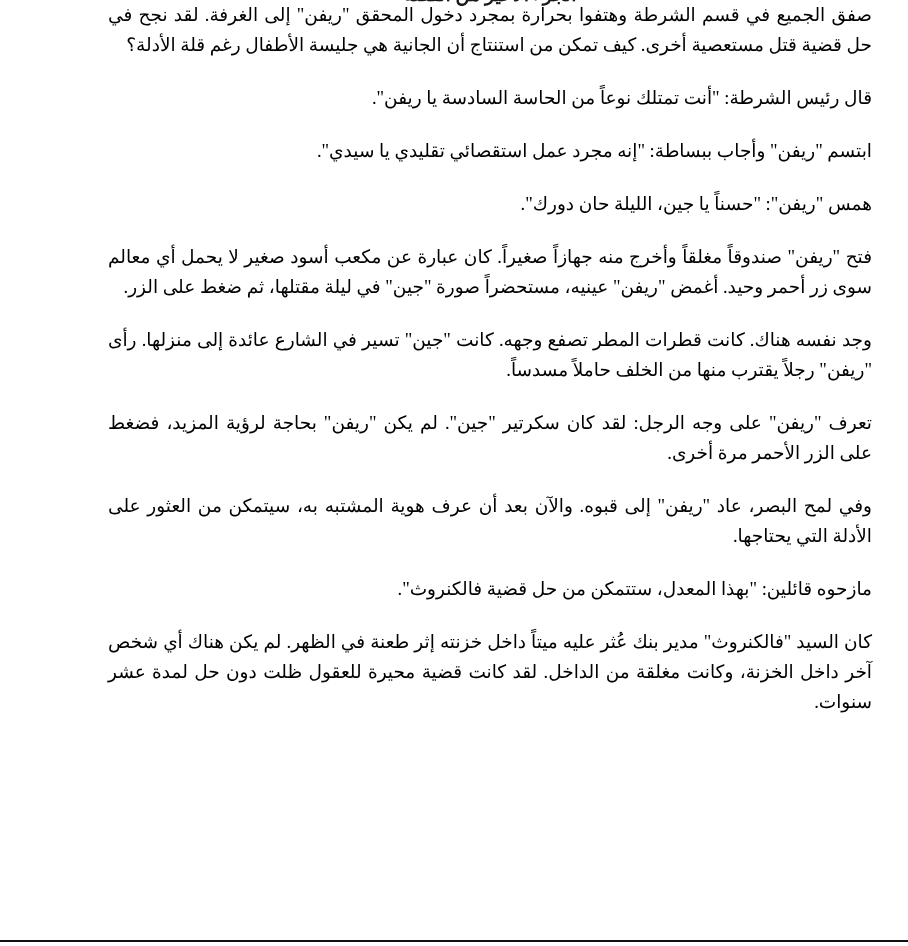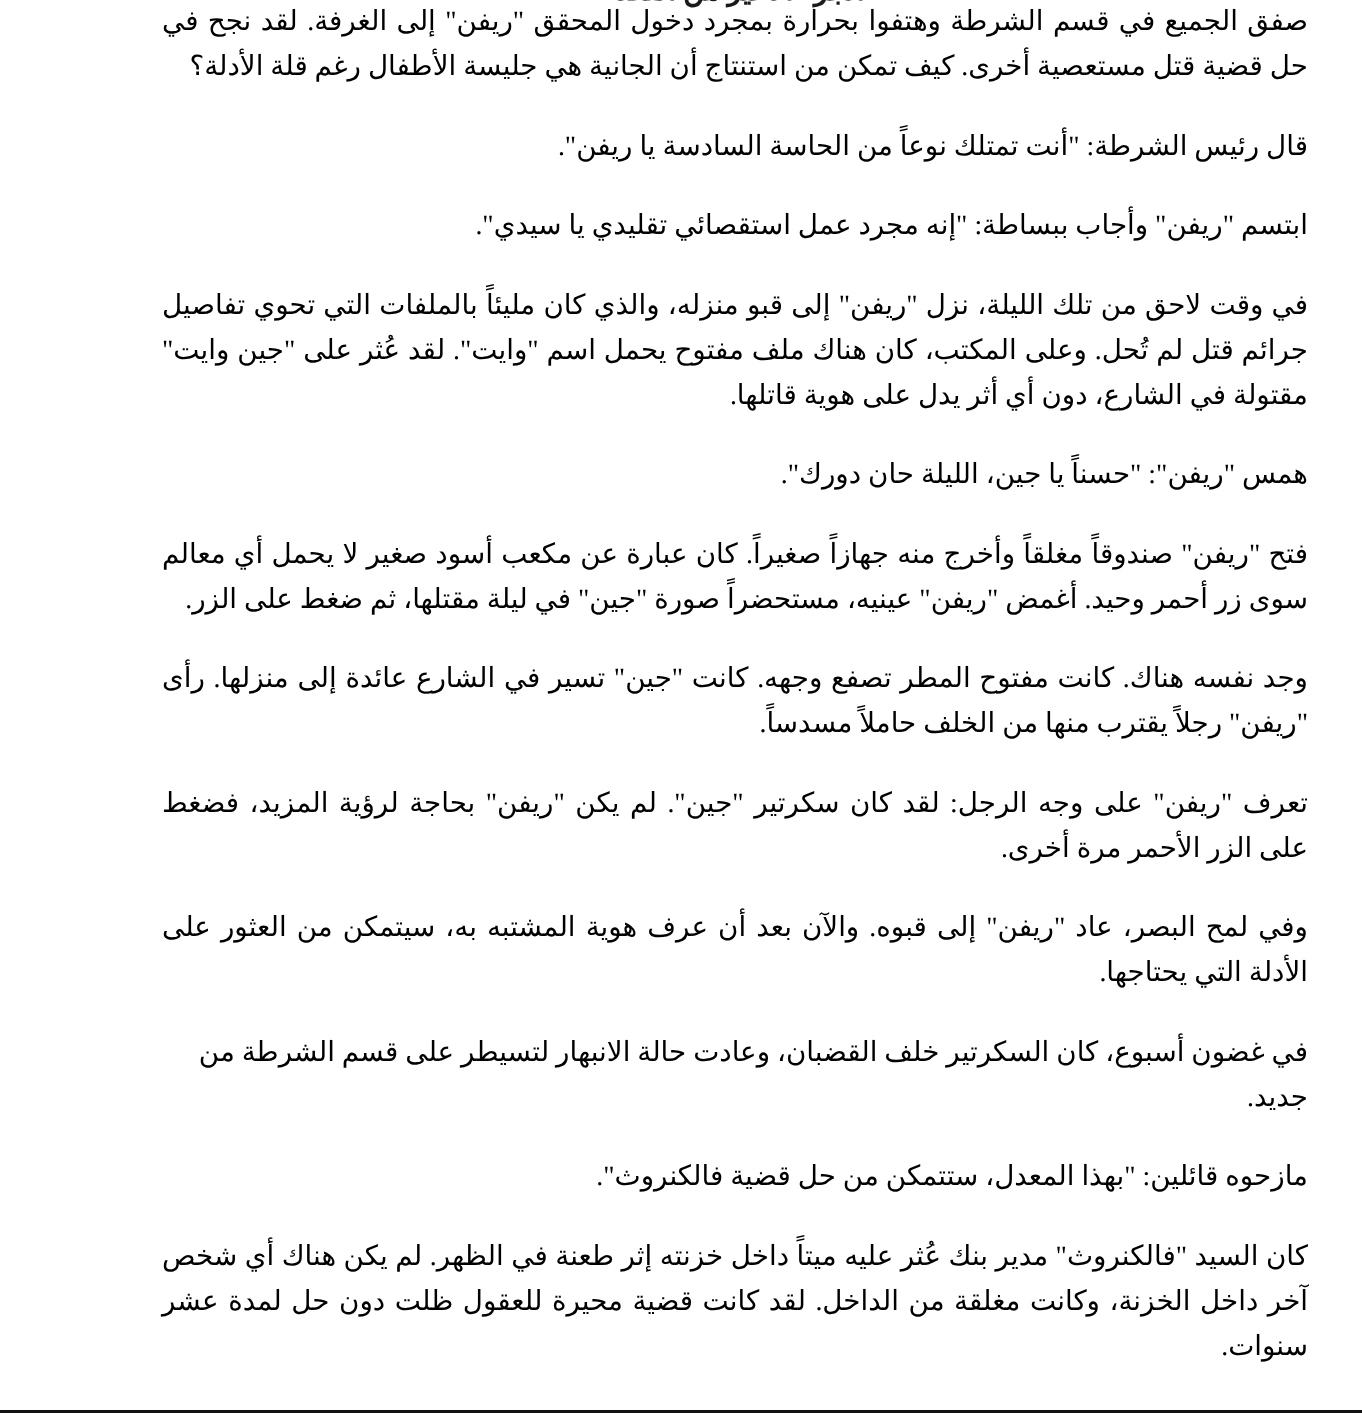--- a/index.html
+++ b/index.html
@@ -89,34 +89,32 @@
   <div class="doc-header">الجزء الأخير من القصة</div>
 
   <div id="doc-body">
 
     <p class="para">صفق الجميع في قسم الشرطة وهتفوا بحرارة بمجرد دخول المحقق "ريفن" إلى الغرفة. لقد نجح في حل قضية قتل مستعصية أخرى. كيف تمكن من استنتاج أن الجانية هي جليسة الأطفال رغم قلة الأدلة؟</p>
 
     <p class="para short">قال رئيس الشرطة: "أنت تمتلك نوعاً من الحاسة السادسة يا ريفن".</p>
 
     <p class="para short">ابتسم "ريفن" وأجاب ببساطة: "إنه مجرد عمل استقصائي تقليدي يا سيدي".</p>
 
-    <p class="para">في وقت لاحق من تلك الليلة، نزل "ريفن" إلى قبو منزله، والذي كان مليئاً بالملفات التي تحوي تفاصيل جرائم قتل لم تُحل. وعلى المكتب، كان هناك ملف مفتوح يحمل اسم "وايت". لقد عُثر على "جين وايت" مقتولة في الشارع، دون أي أثر يدل على هوية قاتلها.</p>
 
     <p class="para short">همس "ريفن": "حسناً يا جين، الليلة حان دورك".</p>
 
     <p class="para">فتح "ريفن" صندوقاً مغلقاً وأخرج منه جهازاً صغيراً. كان عبارة عن مكعب أسود صغير لا يحمل أي معالم سوى زر أحمر وحيد. أغمض "ريفن" عينيه، مستحضراً صورة "جين" في ليلة مقتلها، ثم ضغط على الزر.</p>
 
-    <p class="para">وجد نفسه هناك. كانت مفتوح المطر تصفع وجهه. كانت "جين" تسير في الشارع عائدة إلى منزلها. رأى "ريفن" رجلاً يقترب منها من الخلف حاملاً مسدساً.</p>
+    <p class="para">وجد نفسه هناك. كانت قطرات المطر تصفع وجهه. كانت "جين" تسير في الشارع عائدة إلى منزلها. رأى "ريفن" رجلاً يقترب منها من الخلف حاملاً مسدساً.</p>
 
 
     <p class="para">تعرف "ريفن" على وجه الرجل: لقد كان سكرتير "جين". لم يكن "ريفن" بحاجة لرؤية المزيد، فضغط على الزر الأحمر مرة أخرى.</p>
 
     <p class="para">وفي لمح البصر، عاد "ريفن" إلى قبوه. والآن بعد أن عرف هوية المشتبه به، سيتمكن من العثور على الأدلة التي يحتاجها.</p>
 
-    <p class="para short">في غضون أسبوع، كان السكرتير خلف القضبان، وعادت حالة الانبهار لتسيطر على قسم الشرطة من جديد.</p>
 
     <p class="para short">مازحوه قائلين: "بهذا المعدل، ستتمكن من حل قضية فالكنروث".</p>
 
     <p class="para">كان السيد "فالكنروث" مدير بنك عُثر عليه ميتاً داخل خزنته إثر طعنة في الظهر. لم يكن هناك أي شخص آخر داخل الخزنة، وكانت مغلقة من الداخل. لقد كانت قضية محيرة للعقول ظلت دون حل لمدة عشر سنوات.</p>
 
   </div>
 
   <div id="bottom-rule"></div>
 
 </div>

